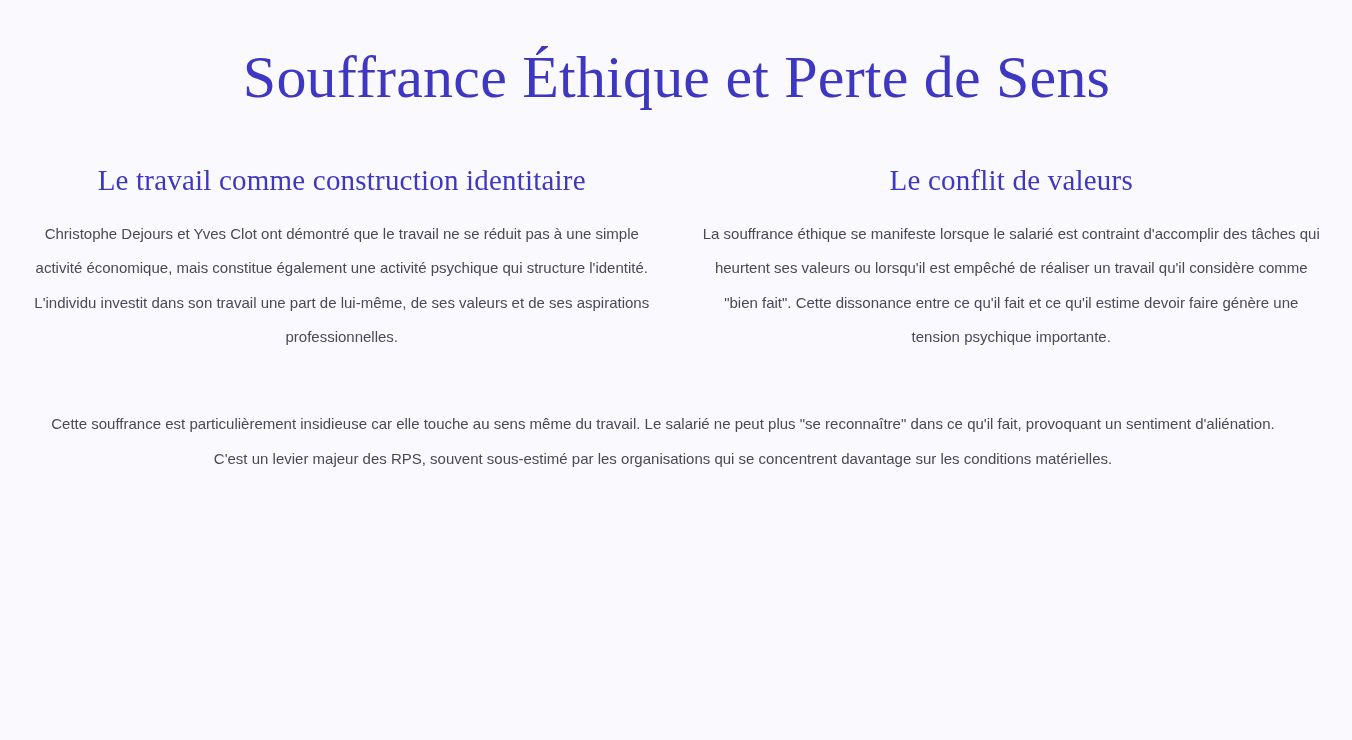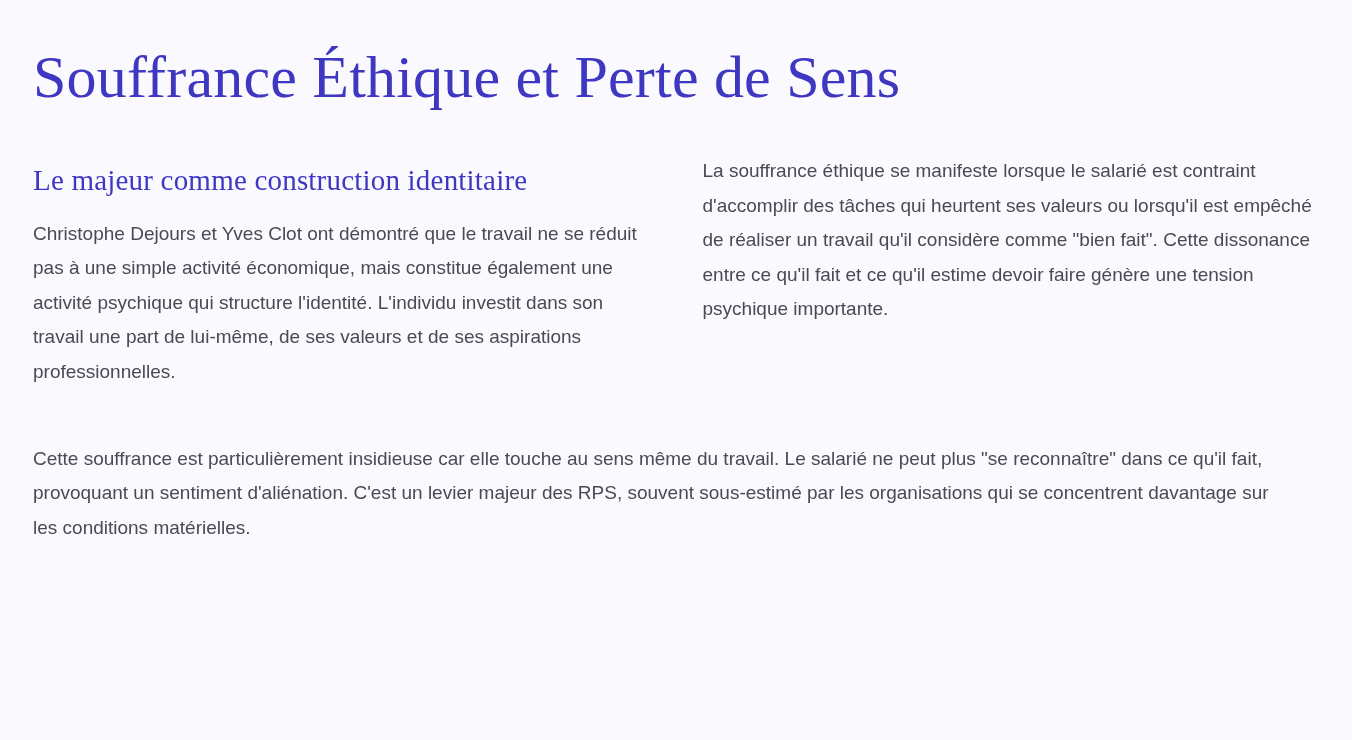--- a/index.html
+++ b/index.html
@@ -16,20 +16,21 @@
   }
   body {
     background: var(--bg);
     font-family: "Liberation Sans", "DejaVu Sans", sans-serif;
     color: var(--body-text);
   }
   .page {
     padding: 44px 32px 40px 33px;
     width: 100%;
     height: 100%;
+    text-align: center;
   }
   h1.page-title {
     font-family: "Liberation Serif", "DejaVu Serif", serif;
     font-weight: 500;
     font-size: 60px;
     line-height: 1.1;
     color: var(--accent);
     margin-bottom: 44px;
     letter-spacing: 0.2px;
   }
@@ -43,21 +44,21 @@
     font-family: "Liberation Serif", "DejaVu Serif", serif;
     font-weight: 500;
     font-size: 29px;
     line-height: 1.3;
     color: var(--accent);
     margin-top: 8px;
     margin-bottom: 17px;
     letter-spacing: 0.2px;
   }
   p.body-paragraph {
-    font-size: 19px;
+    font-size: 15px;
     line-height: 34.6px;
     margin-bottom: 19px;
     color: var(--body-text);
   }
   p.body-paragraph:last-child { margin-bottom: 0; }
   .closing {
     margin-top: 52px;
   }
   .closing p.body-paragraph {
     max-width: 1260px;
@@ -66,25 +67,26 @@
 </head>
 <body>
 
 <main class="page">
 
   <h1 class="page-title">Souffrance Éthique et Perte de Sens</h1>
 
   <div class="columns">
 
     <section class="column">
-      <h2 class="section-heading">Le majeur comme construction identitaire</h2>
+      <h2 class="section-heading">Le travail comme construction identitaire</h2>
       <p class="body-paragraph">Christophe Dejours et Yves Clot ont démontré que le travail ne se réduit pas à une simple activité économique, mais constitue également une activité psychique qui structure l'identité. L'individu investit dans son travail une part de lui-même, de ses valeurs et de ses aspirations professionnelles.</p>
     </section>
 
     <section class="column">
+      <h2 class="section-heading">Le conflit de valeurs</h2>
       <p class="body-paragraph">La souffrance éthique se manifeste lorsque le salarié est contraint d'accomplir des tâches qui heurtent ses valeurs ou lorsqu'il est empêché de réaliser un travail qu'il considère comme "bien fait". Cette dissonance entre ce qu'il fait et ce qu'il estime devoir faire génère une tension psychique importante.</p>
     </section>
 
   </div>
 
   <div class="closing">
     <p class="body-paragraph">Cette souffrance est particulièrement insidieuse car elle touche au sens même du travail. Le salarié ne peut plus "se reconnaître" dans ce qu'il fait, provoquant un sentiment d'aliénation. C'est un levier majeur des RPS, souvent sous-estimé par les organisations qui se concentrent davantage sur les conditions matérielles.</p>
   </div>
 
 </main>

